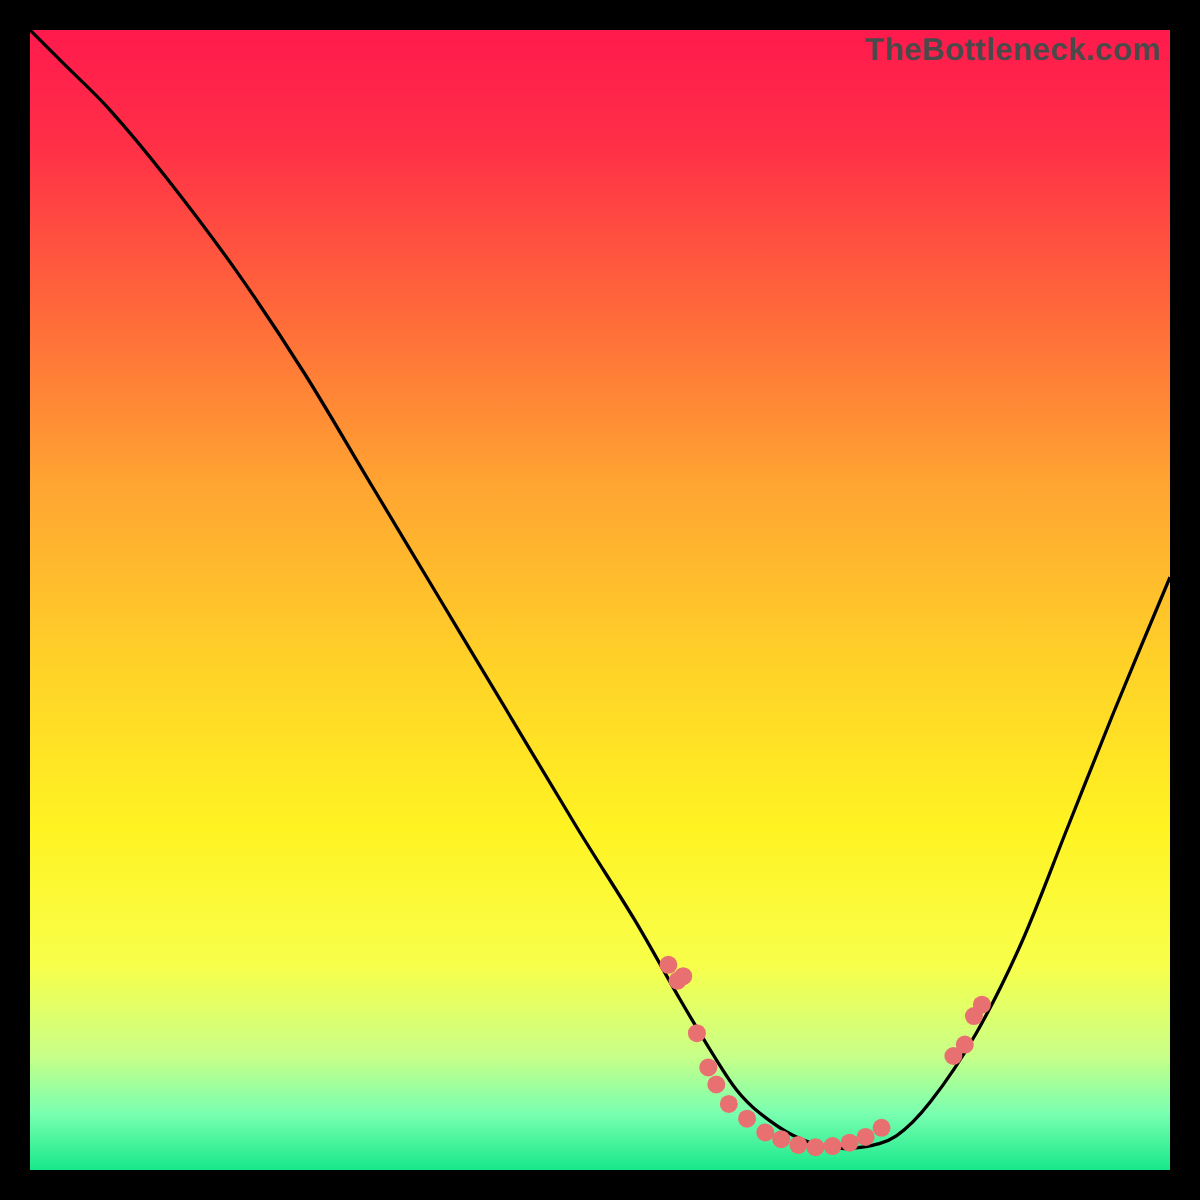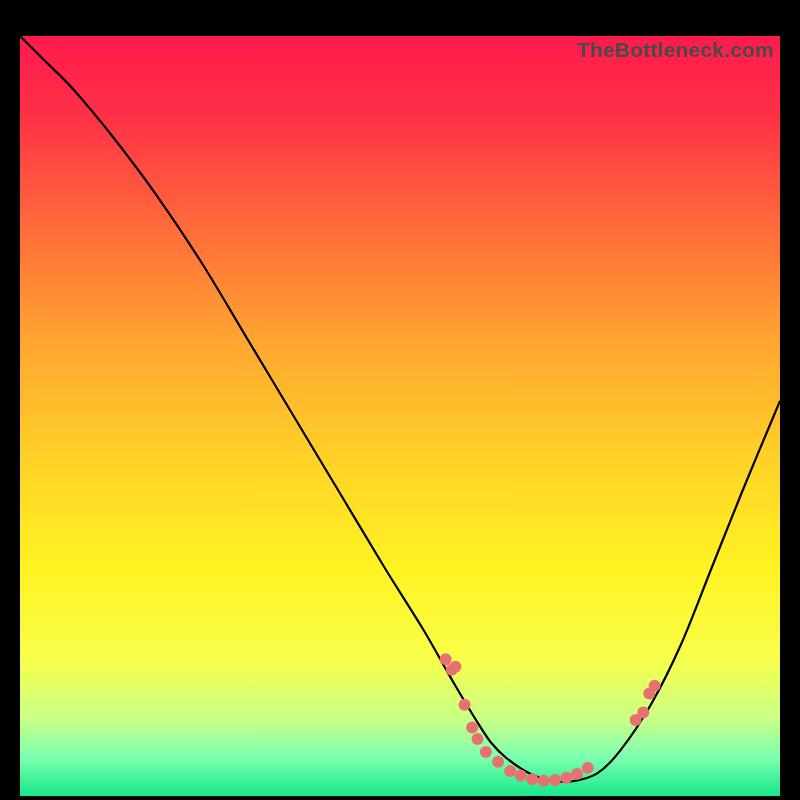--- a/index.html
+++ b/index.html
@@ -7,21 +7,21 @@
     padding: 0;
     width: 800px;
     height: 800px;
     background: #000;
     overflow: hidden;
     font-family: Arial, Helvetica, sans-serif;
   }
   .frame {
     position: absolute;
     left: 20px;
-    top: 36px;
+    top: 20px;
     width: 760px;
     height: 760px;
     background: #000;
   }
   .plot-area {
     position: absolute;
     left: 0;
     top: 0;
     width: 760px;
     height: 760px;

